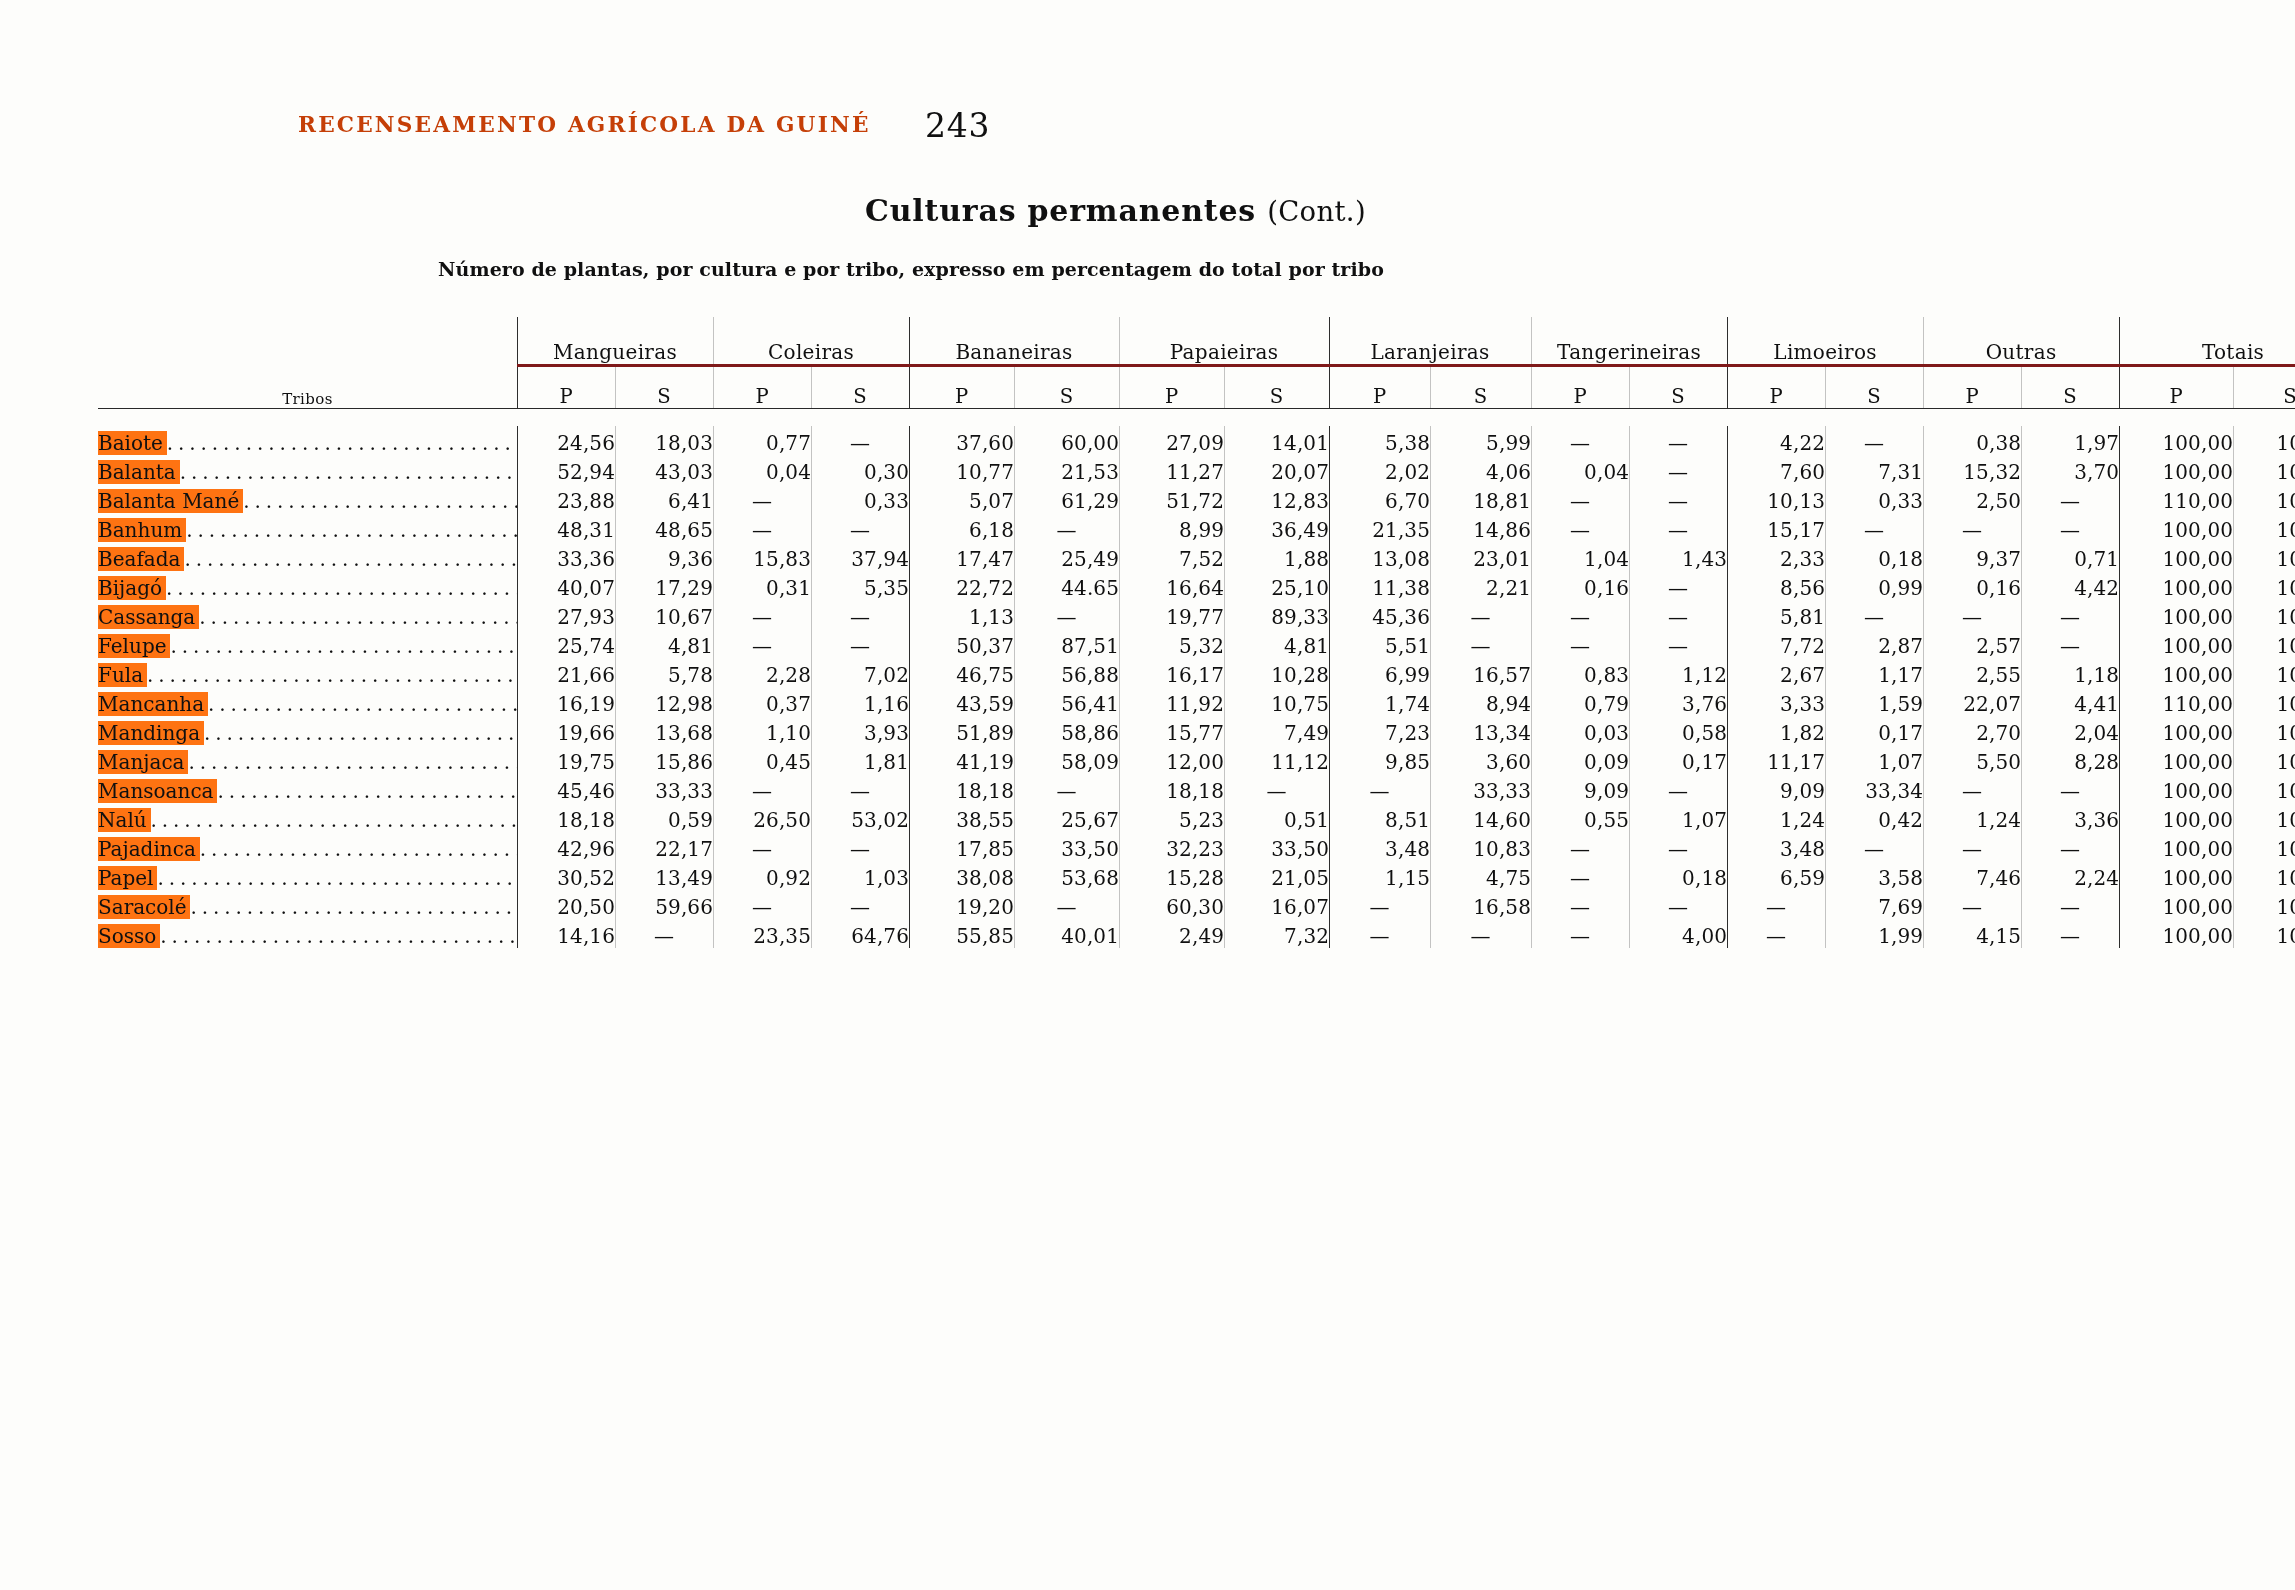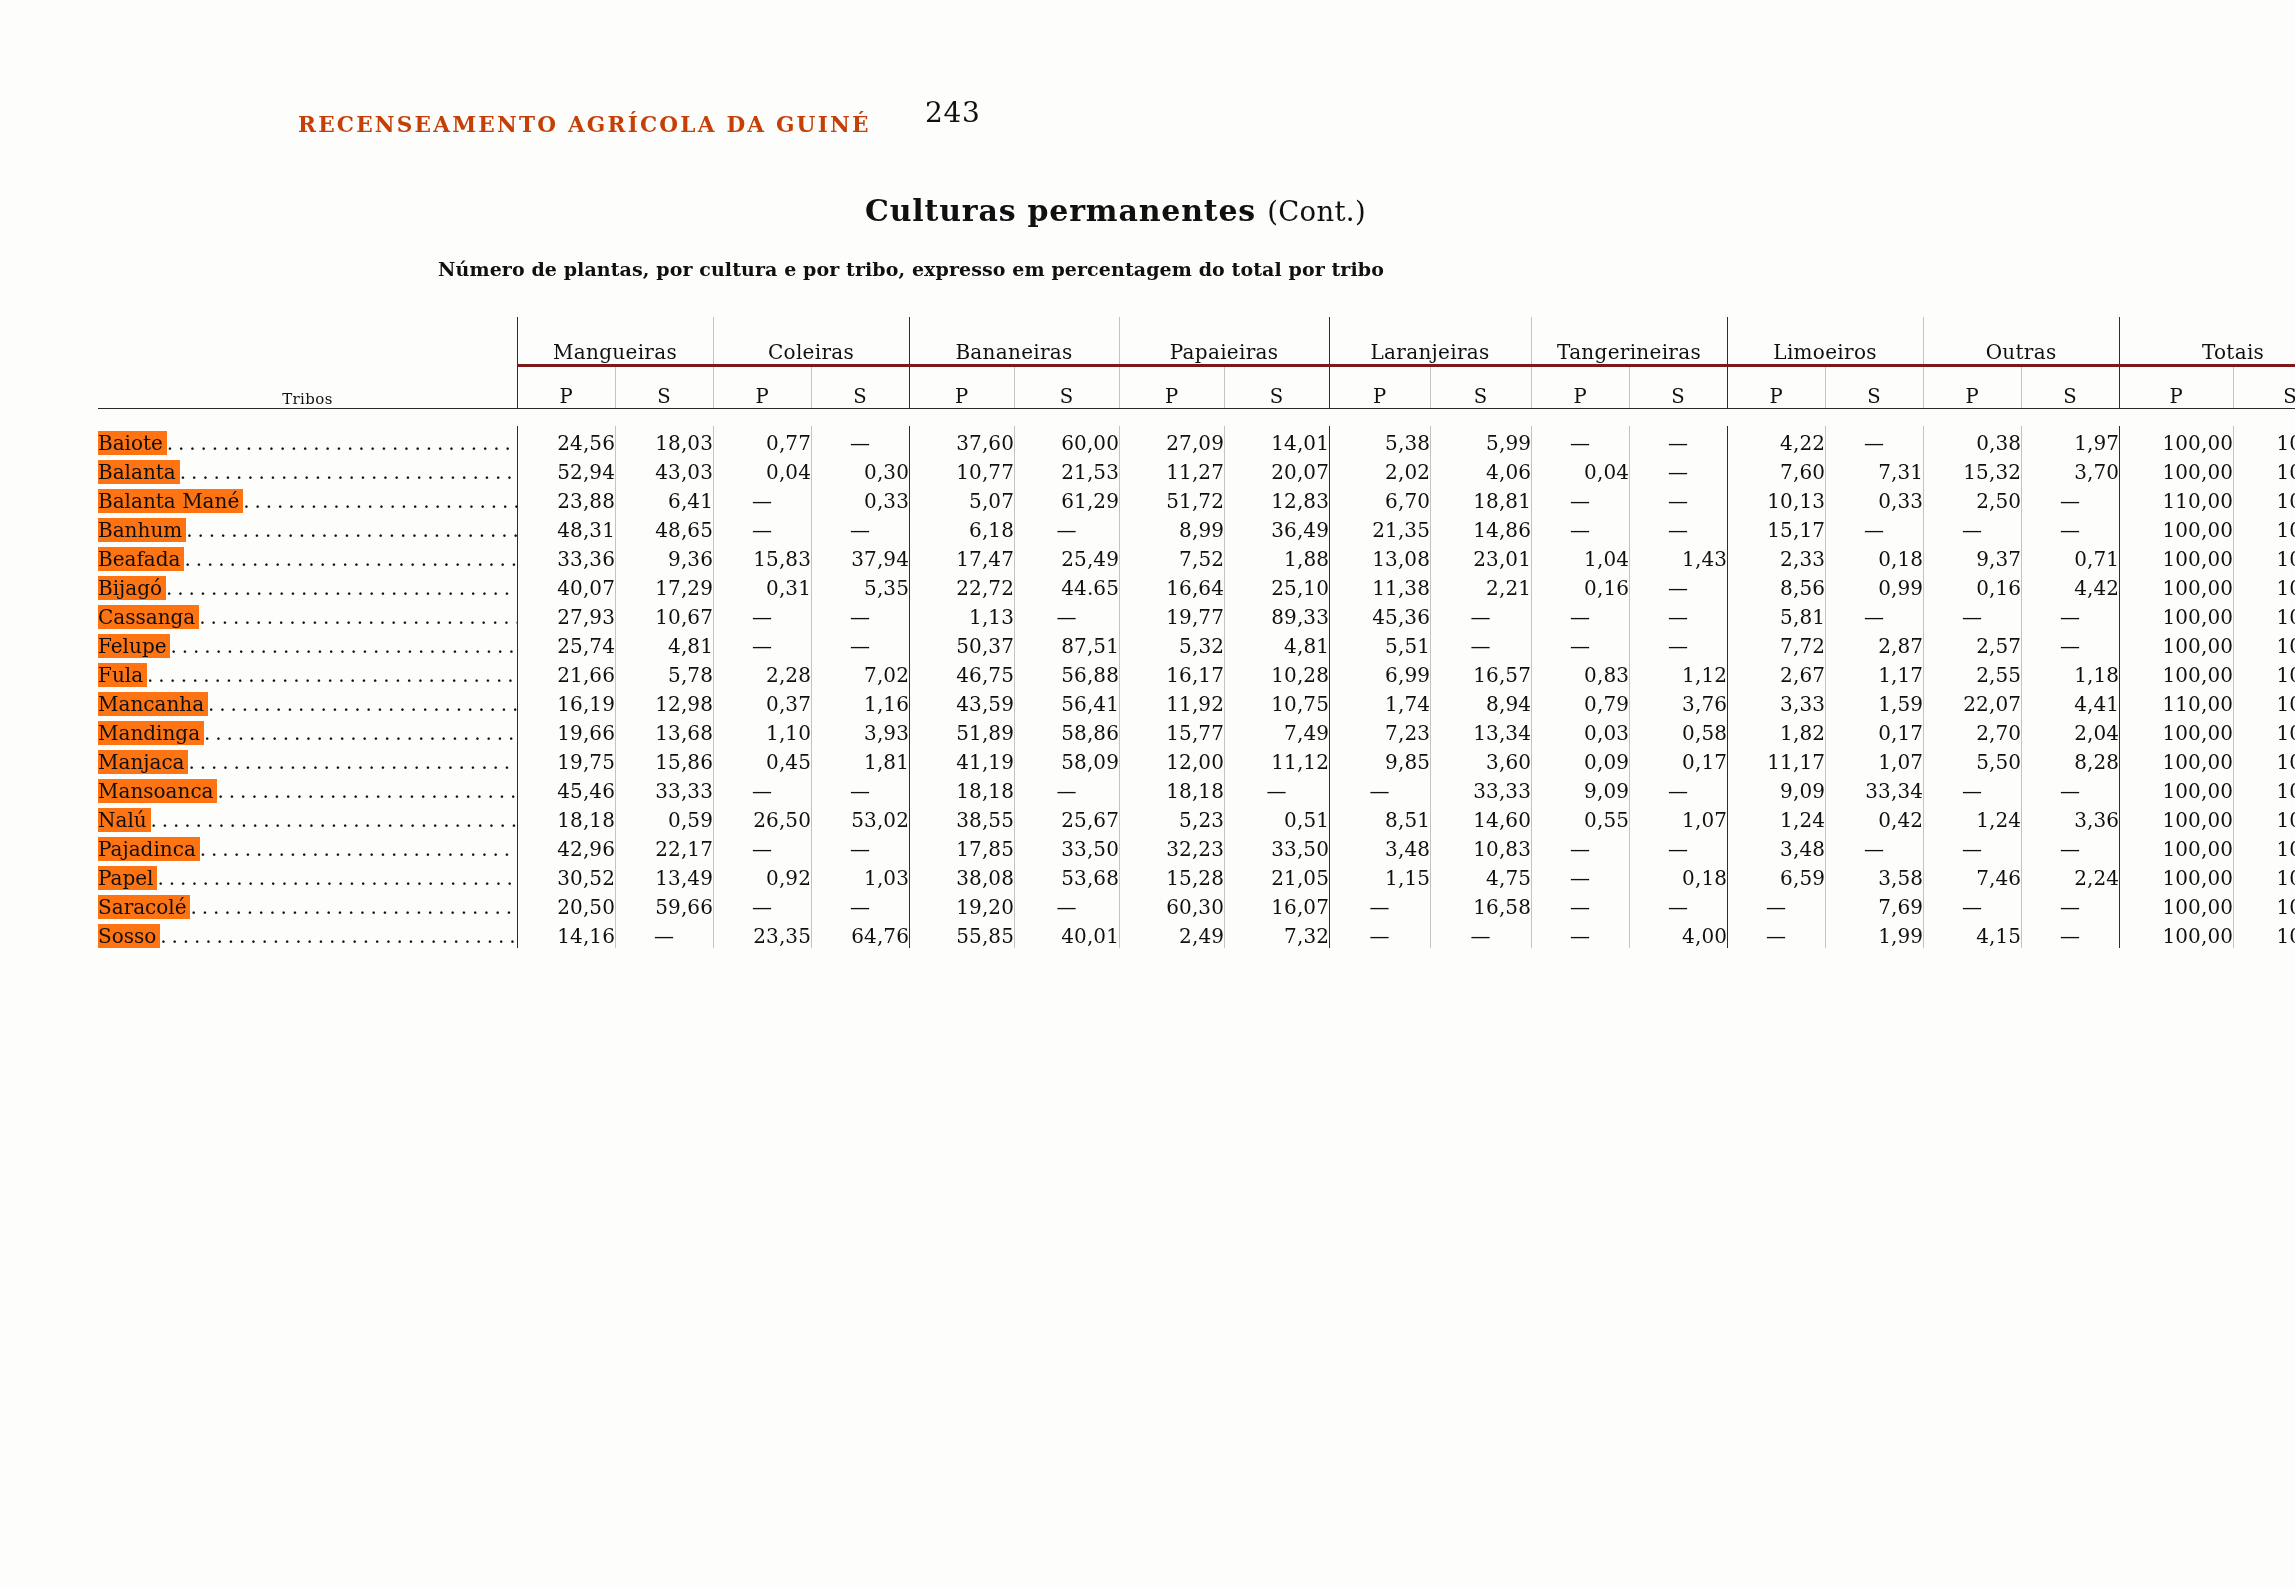--- a/index.html
+++ b/index.html
@@ -16,22 +16,22 @@
   
   .runhead{
     position:absolute;left:298px;top:112px;
     font-size:21.6px;letter-spacing:2.2px;
     font-family:"DejaVu Serif", serif;
     font-weight:700;
     white-space:nowrap;
     color:#c2410c;
   }
   .folio{
-    position:absolute;left:925px;top:96px;
-    font-size:28px;font-family:"DejaVu Serif", serif;
+    position:absolute;left:925px;top:106px;
+    font-size:33px;font-family:"DejaVu Serif", serif;
     letter-spacing:0.7px;
   }
 
   
   .title{
     position:absolute;top:193px;left:0;width:2231px;
     text-align:center;
     font-size:30px;font-weight:700;
     font-family:"DejaVu Serif", serif;
     letter-spacing:0.8px;

